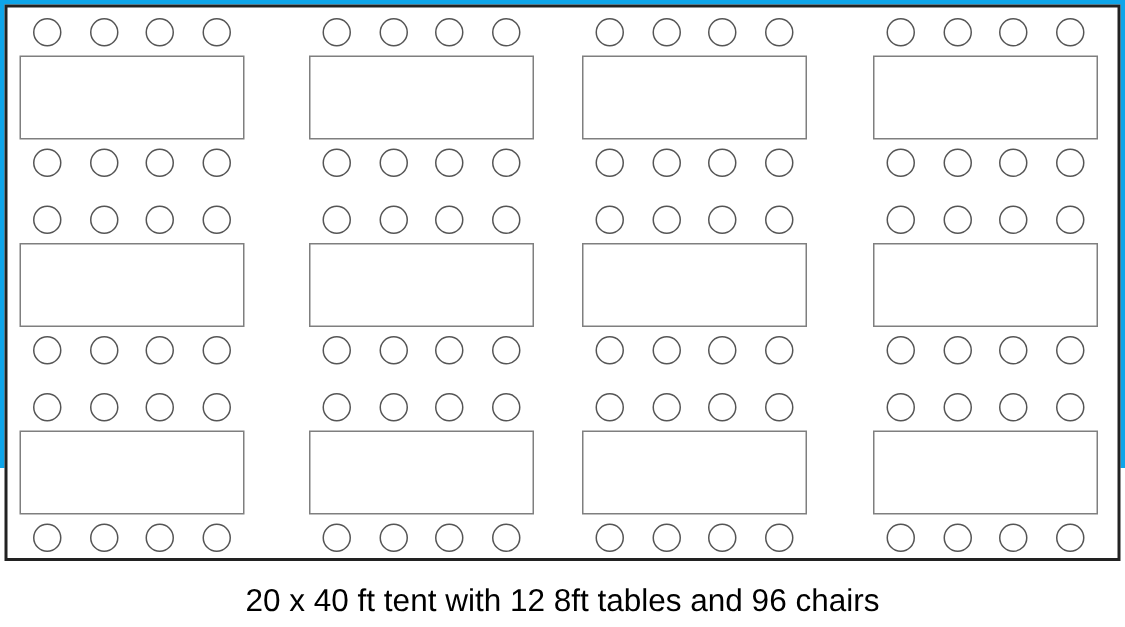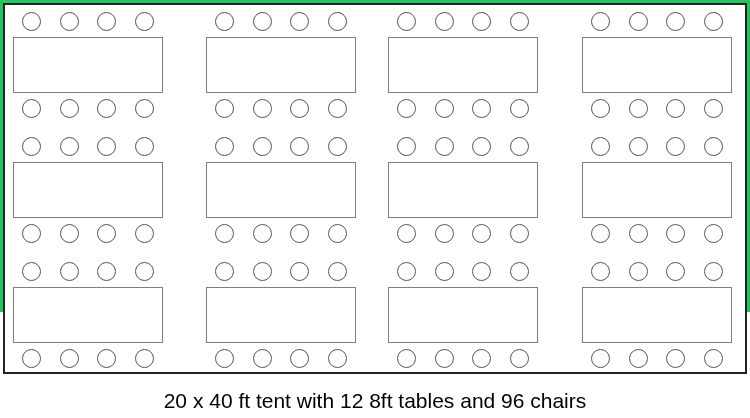--- a/index.html
+++ b/index.html
@@ -10,21 +10,21 @@
   body {
     width: 750px;
     height: 418px;
     overflow: hidden;
     font-family: "Liberation Sans", sans-serif;
   }
   .stage {
     position: relative;
     width: 750px;
     height: 312px;
-    background: #22c55e;
+    background: #0ea5e9;
   }
   .tent {
     position: absolute;
     box-sizing: border-box;
     background: #ffffff;
   }
   .table-group {
     position: absolute;
   }
   .chair-row {

